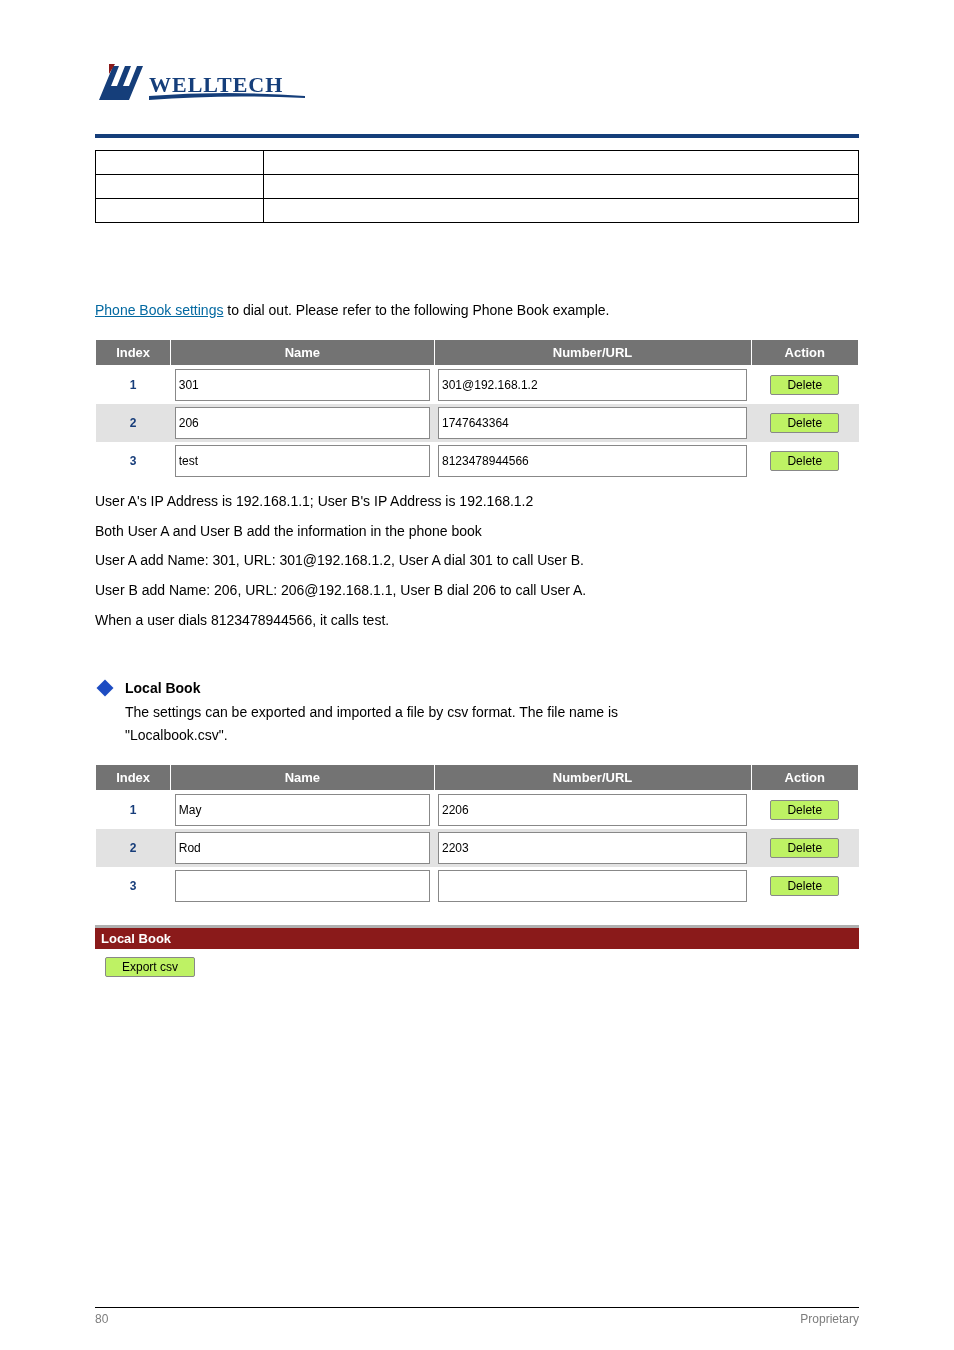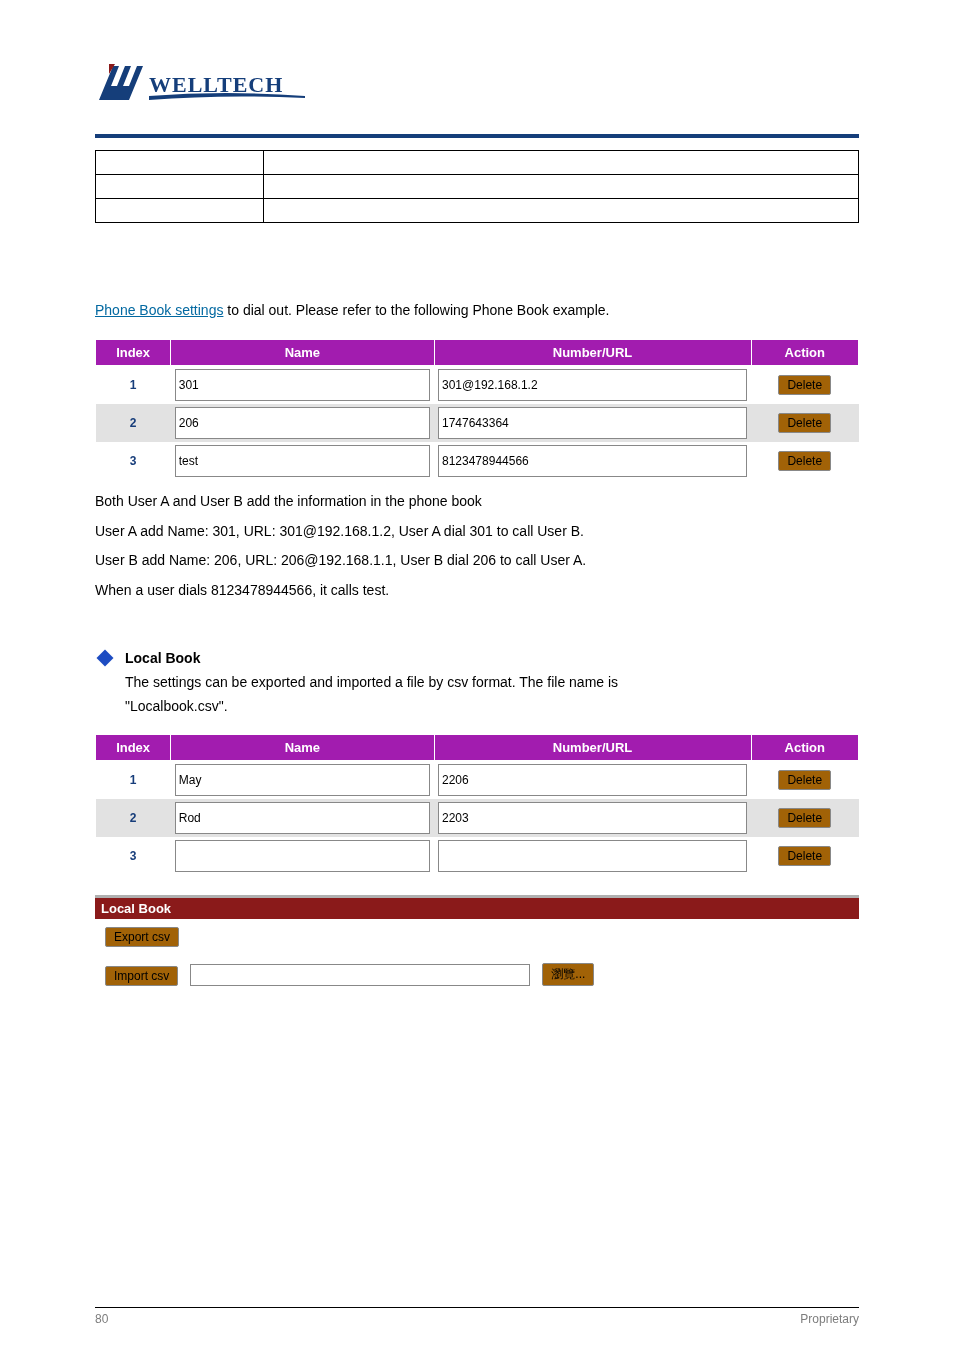--- a/index.html
+++ b/index.html
@@ -49,21 +49,21 @@
   .section-gap { height: 30px; }
 
   
   .pb-wrap { margin: 16px 0 10px 0; }
   .pb-table {
     width: 100%;
     border-collapse: collapse;
     font-size: 12px;
   }
   .pb-table thead th {
-    background: #a21caf;
+    background: #737373;
     color: #fff;
     font-weight: bold;
     font-size: 13px;
     padding: 5px 4px;
     border: 1px solid #fff;
     text-align: center;
   }
   .pb-table .col-idx { width: 70px; }
   .pb-table .col-name { width: 245px; }
   .pb-table .col-url { width: 295px; }
@@ -81,22 +81,22 @@
     height: 32px;
     border: 1px solid #888;
     font-size: 12px;
     font-family: inherit;
     padding: 1px 3px;
     background: #fff;
   }
   .btn {
     font-family: inherit;
     font-size: 12px;
-    padding: 2px 8px;
-    background: #a16207;
+    padding: 2px 16px;
+    background: #bef264;
     border: 1px solid #888;
     border-radius: 2px;
     cursor: pointer;
   }
 
   .bullet-row {
     display: flex;
     align-items: flex-start;
     margin: 8px 0 4px 0;
   }
@@ -218,20 +218,21 @@
         <tr>
           <td class="idx">3</td>
           <td><input class="pb-input" value="test" style=""></td>
           <td><input class="pb-input" value="8123478944566" style=""></td>
           <td><button class="btn">Delete</button></td>
         </tr>
       </tbody>
     </table>
   </div>
 
+  <p class="body-text">User A's IP Address is 192.168.1.1; User B's IP Address is 192.168.1.2</p>
   <p class="body-text">Both User A and User B add the information in the phone book</p>
   <p class="body-text">User A add Name: 301, URL: 301@192.168.1.2, User A dial 301 to call User B.</p>
   <p class="body-text">User B add Name: 206, URL: 206@192.168.1.1, User B dial 206 to call User A.</p>
   <p class="body-text">When a user dials 8123478944566, it calls test.</p>
 
   <div class="section-gap"></div>
 
   <div class="bullet-row">
     <div class="bullet-diamond"></div>
     <div>
@@ -272,25 +273,20 @@
         </tr>
       </tbody>
     </table>
   </div>
 
   <div class="local-book-bar">
     <div class="local-book-head">Local Book</div>
     <div class="lb-row">
       <button class="btn">Export csv</button>
     </div>
-    <div class="lb-row">
-      <button class="btn">Import csv</button>
-      <input class="file-input" type="text" style="">
-      <button class="btn">瀏覽...</button>
-    </div>
   </div>
 
 </div>
 
 <div class="footer">
   <span>80</span>
   <span>Proprietary</span>
 </div>
 
 </body></html>

